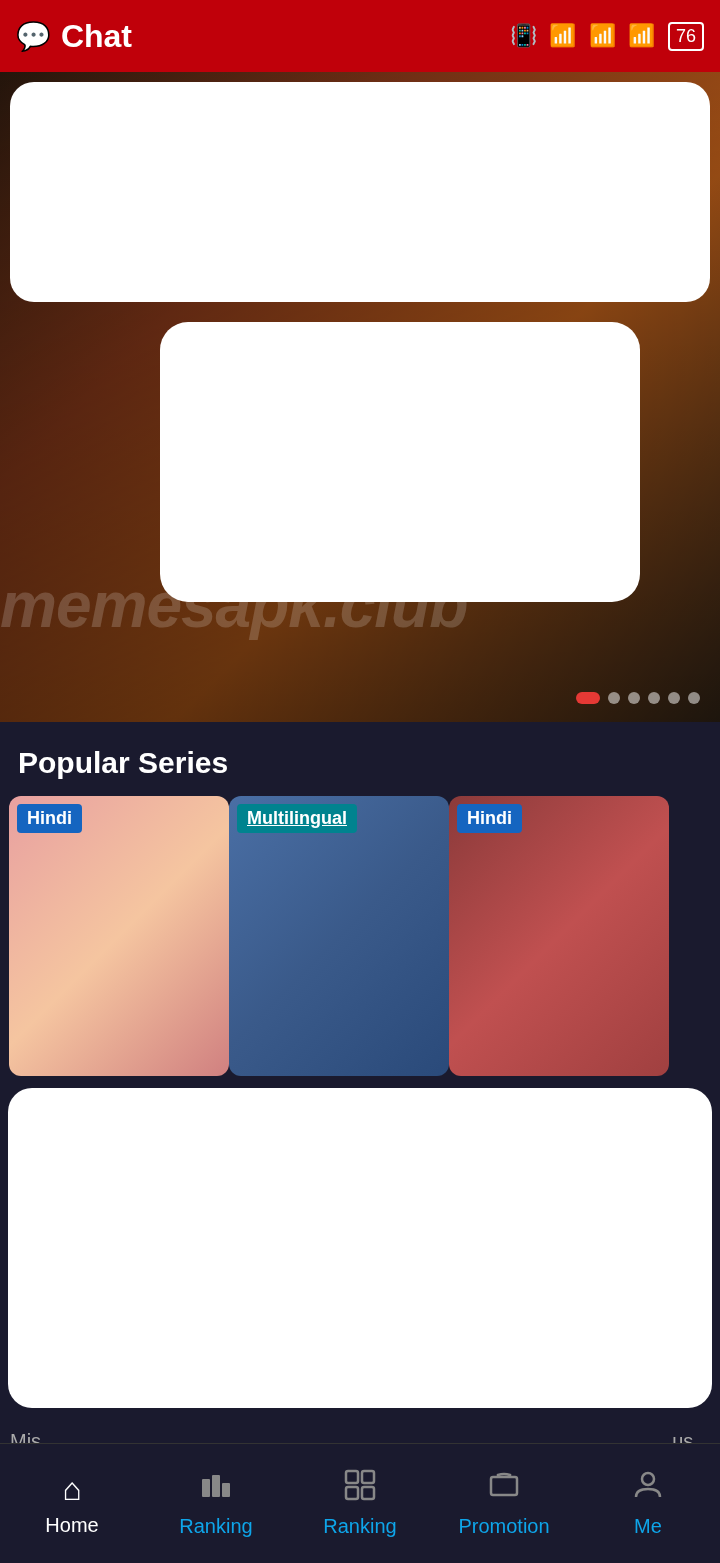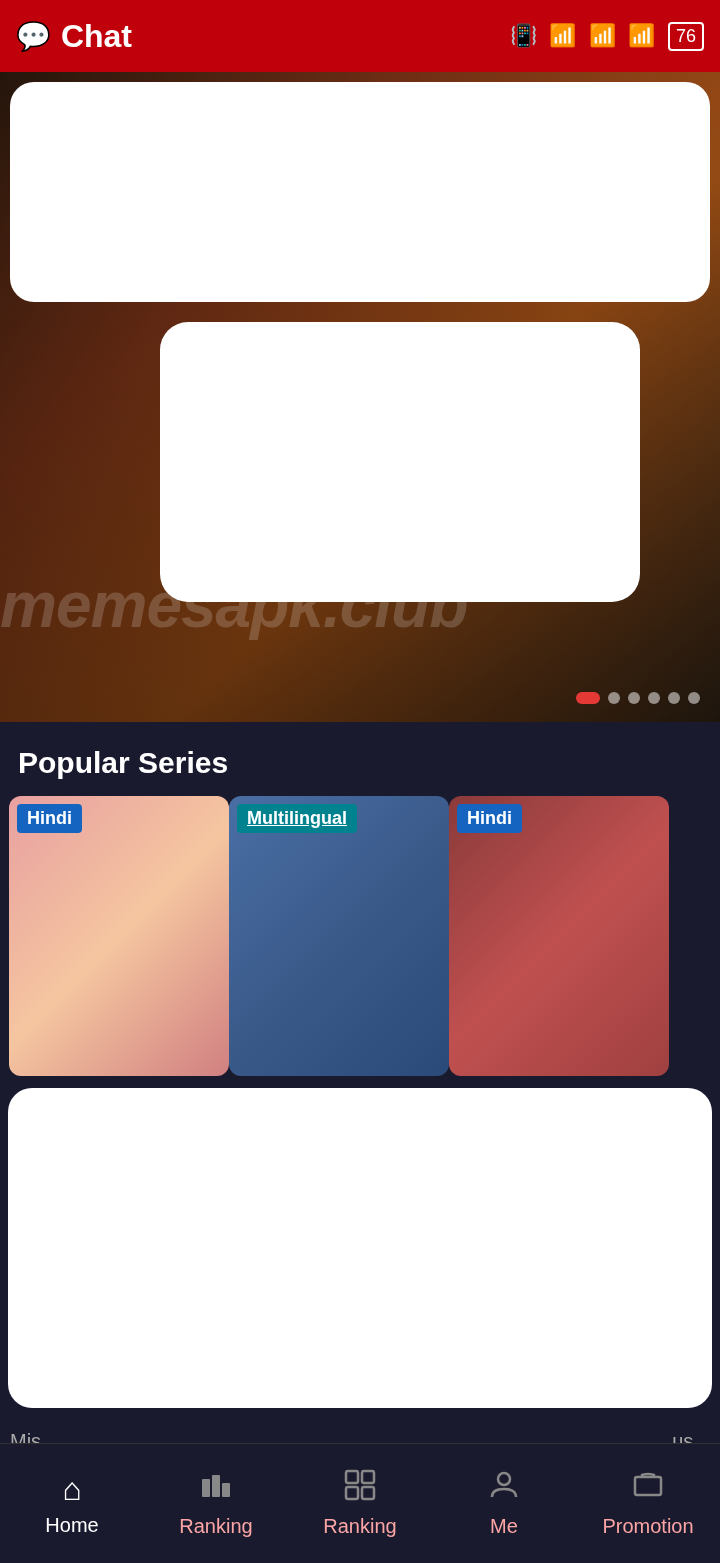--- a/index.html
+++ b/index.html
@@ -224,21 +224,21 @@
       gap: 6px;
       cursor: pointer;
       flex: 1;
     }
     .nav-icon {
       font-size: 32px;
       color: #888;
     }
     .nav-label {
       font-size: 20px;
-      color: #fca5a5;
+      color: #0ea5e9;
     }
     .nav-item.active .nav-icon,
     .nav-item.active .nav-label {
       color: white;
     }
   </style>
 </head>
 <body>
 
 <div class="status-bar">
@@ -336,28 +336,28 @@
         <rect x="18" y="2" width="12" height="12" rx="2"></rect>
         <rect x="2" y="18" width="12" height="12" rx="2"></rect>
         <rect x="18" y="18" width="12" height="12" rx="2"></rect>
       </svg>
     </span>
     <span class="nav-label">Ranking</span>
   </div>
   <div class="nav-item">
     <span class="nav-icon">
       <svg width="32" height="32" viewBox="0 0 32 32" fill="none" stroke="#888" stroke-width="2.5">
+        <rect x="3" y="8" width="26" height="18" rx="2"></rect>
+        <path d="M10 8 V6 Q16 4 22 6 V8"></path>
+      </svg>
+    </span>
+    <span class="nav-label">Promotion</span>
+  </div>
+  <div class="nav-item">
+    <span class="nav-icon">
+      <svg width="32" height="32" viewBox="0 0 32 32" fill="none" stroke="#888" stroke-width="2.5">
         <circle cx="16" cy="10" r="6"></circle>
         <path d="M4 28 Q4 20 16 20 Q28 20 28 28"></path>
       </svg>
     </span>
     <span class="nav-label">Me</span>
   </div>
-  <div class="nav-item">
-    <span class="nav-icon">
-      <svg width="32" height="32" viewBox="0 0 32 32" fill="none" stroke="#888" stroke-width="2.5">
-        <rect x="3" y="8" width="26" height="18" rx="2"></rect>
-        <path d="M10 8 V6 Q16 4 22 6 V8"></path>
-      </svg>
-    </span>
-    <span class="nav-label">Promotion</span>
-  </div>
 </div>
 
 </body></html>

